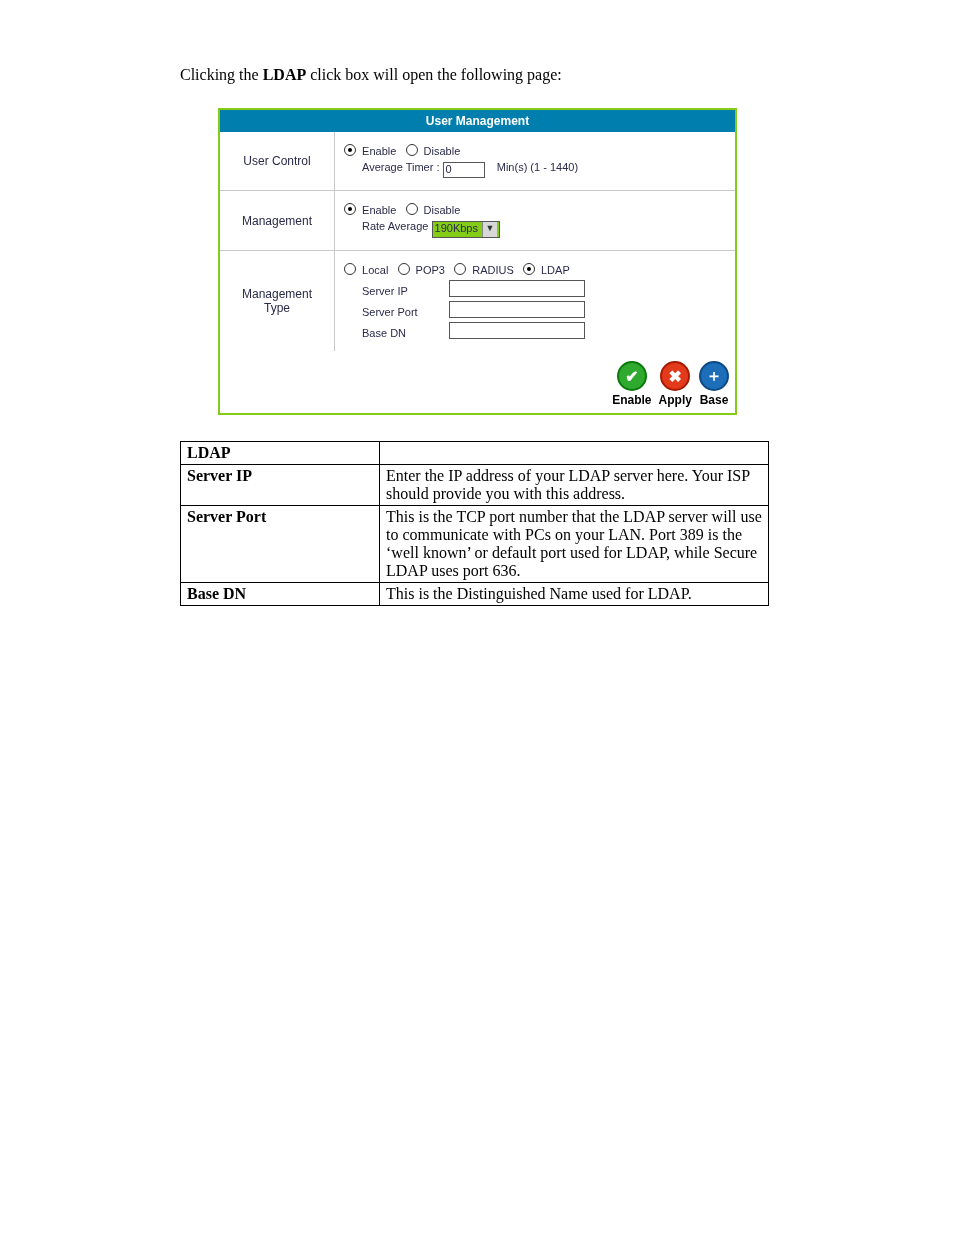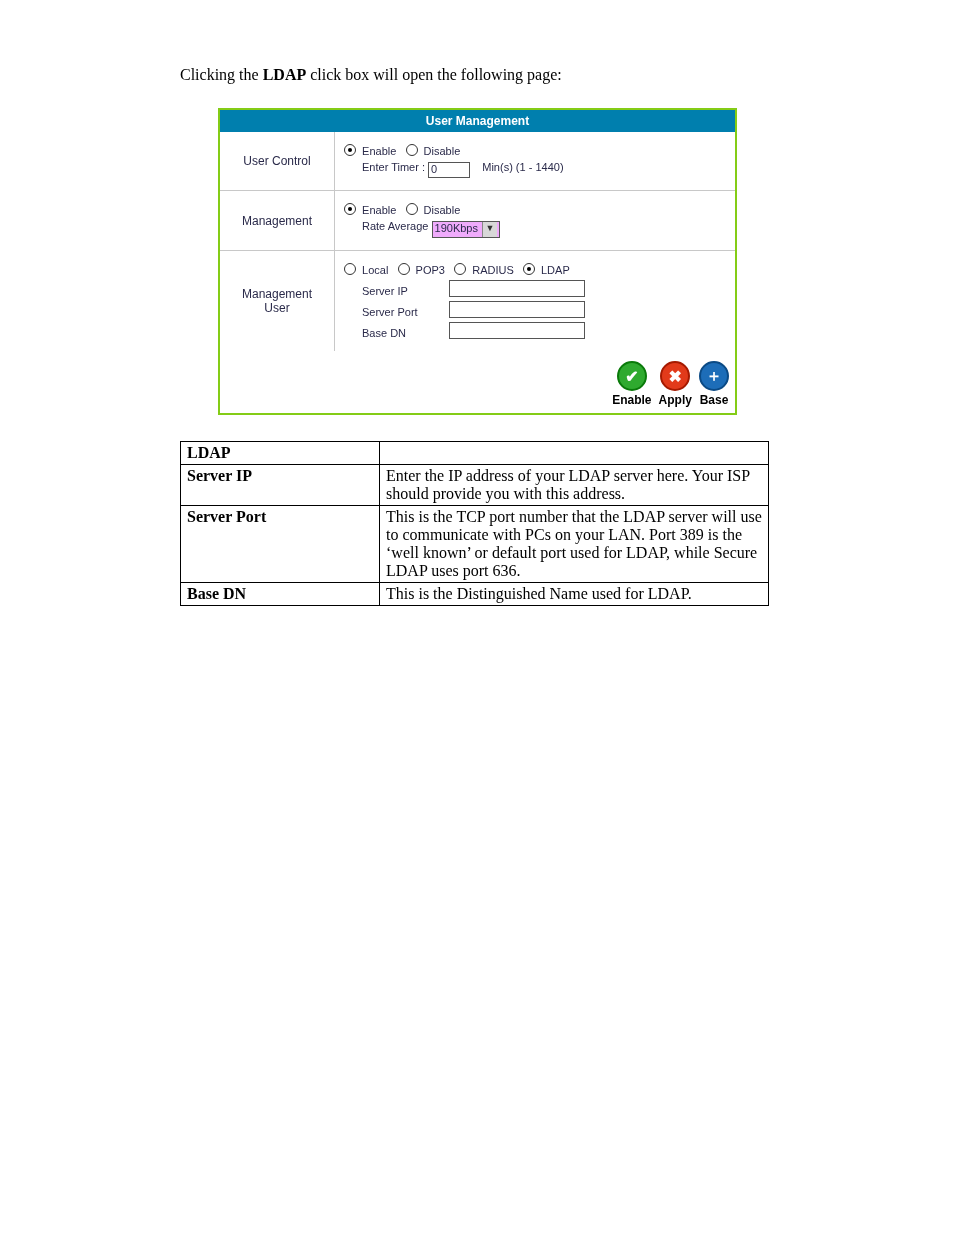--- a/index.html
+++ b/index.html
@@ -84,21 +84,21 @@
     height:14px;
     width:36px;
     font-size:11px;
     padding:0 2px;
     vertical-align:-2px;
   }
   .tinput.wide { width:130px; height:15px; }
   .select {
     display:inline-block;
     border:1px solid #555;
-    background:#f0abfc;
+    background:#84cc16;
     height:15px;
     font-size:11px;
     padding:0 2px;
     vertical-align:-2px;
   }
   .select .arrow {
     display:inline-block;
     width:14px; height:15px;
     background:#d8d8d8;
     border-left:1px solid #888;
@@ -172,21 +172,21 @@
       <td class="lab">User Control</td>
       <td>
         <div class="row-line">
           <span class="radio checked"></span>
           <span>Enable</span>
           &nbsp;
           <span class="radio"></span>
           <span>Disable</span>
         </div>
         <div class="row-line indent">
-          <span>Enter Timer :</span>
+          <span>Average Timer :</span>
           <span class="tinput">0</span>
           &nbsp;&nbsp;
           <span>Min(s) (1 - 1440)</span>
         </div>
       </td>
     </tr>
 
     <tr>
       <td class="lab">Management</td>
       <td>
@@ -202,21 +202,21 @@
           <span class="select">
             <span>190Kbps</span><span class="arrow">▼</span>
           </span>
         </div>
       </td>
     </tr>
 
     <tr>
       <td class="lab">
         <span>Management</span><br>
-        <span>User</span>
+        <span>Type</span>
       </td>
       <td>
         <div class="row-line">
           <span class="radio"></span>
           <span>Local</span>
           &nbsp;
           <span class="radio"></span>
           <span>POP3</span>
           &nbsp;
           <span class="radio"></span>

